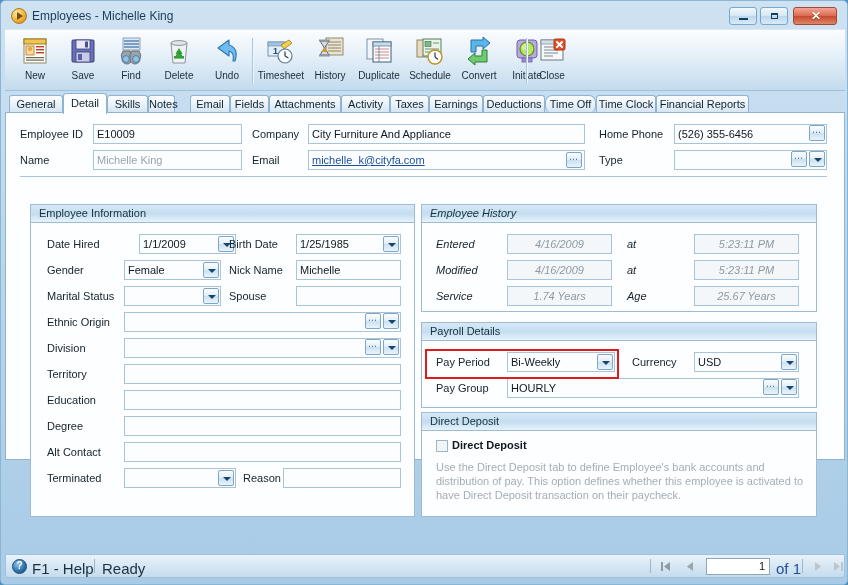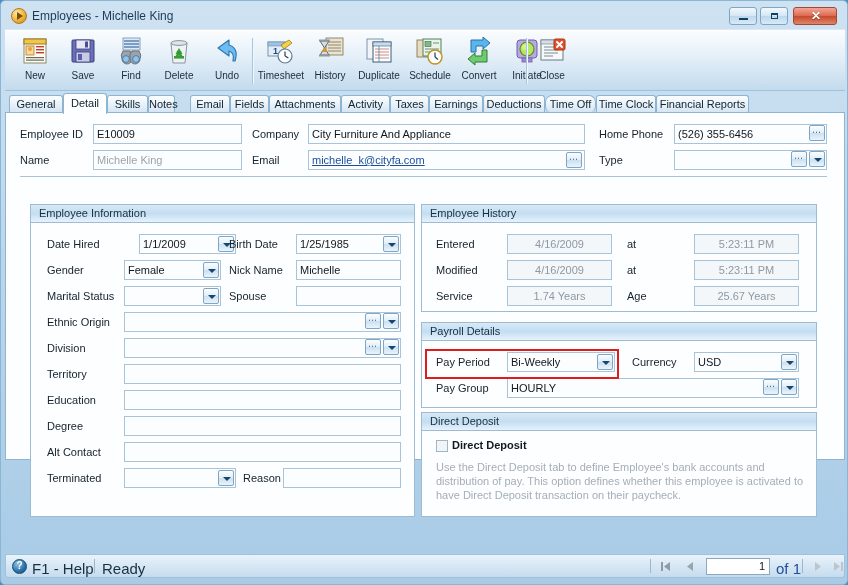--- a/index.html
+++ b/index.html
@@ -520,21 +520,21 @@
 
       <div class="lab" style="left:16px;top:267px;">Terminated</div>
       <div class="fld" style="left:93px;top:263px;width:112px;">
         <span></span>
         <span class="cbo-arrow"></span>
       </div>
       <div class="lab" style="left:212px;top:267px;">Reason</div>
       <div class="fld" style="left:252px;top:263px;width:118px;"></div>
     </div>
 
-    <div class="group" style="left:415px;top:91px;width:396px;height:108px;">
+    <div class="group" style="left:415px;top:91px;width:396px;height:108px;font-style:italic;">
       <div class="ghead">Employee History</div>
 
       <div class="lab" style="left:14px;top:33px;">Entered</div>
       <div class="fld ro center" style="left:85px;top:29px;width:105px;">4/16/2009</div>
       <div class="lab" style="left:205px;top:33px;">at</div>
       <div class="fld ro center" style="left:272px;top:29px;width:105px;">5:23:11 PM</div>
 
       <div class="lab" style="left:14px;top:59px;">Modified</div>
       <div class="fld ro center" style="left:85px;top:55px;width:105px;">4/16/2009</div>
       <div class="lab" style="left:205px;top:59px;">at</div>

